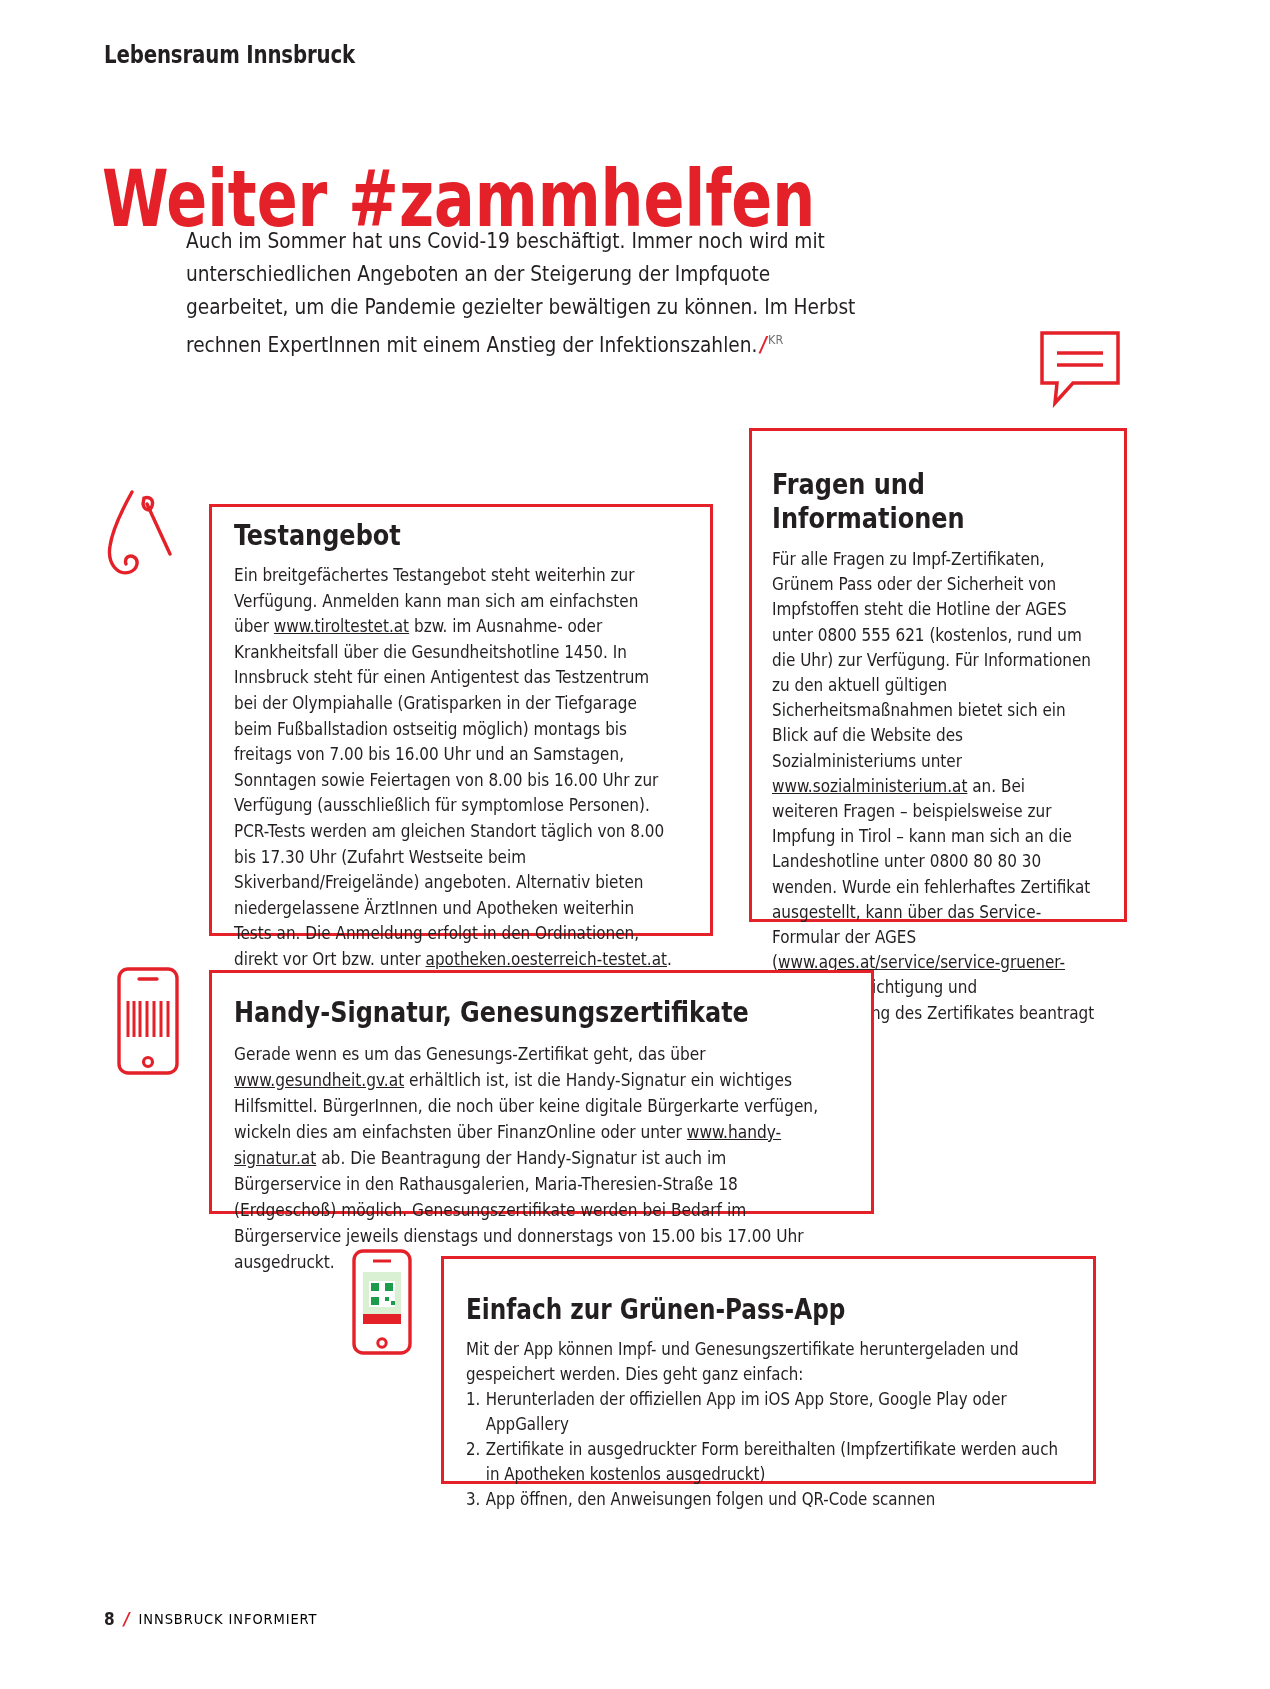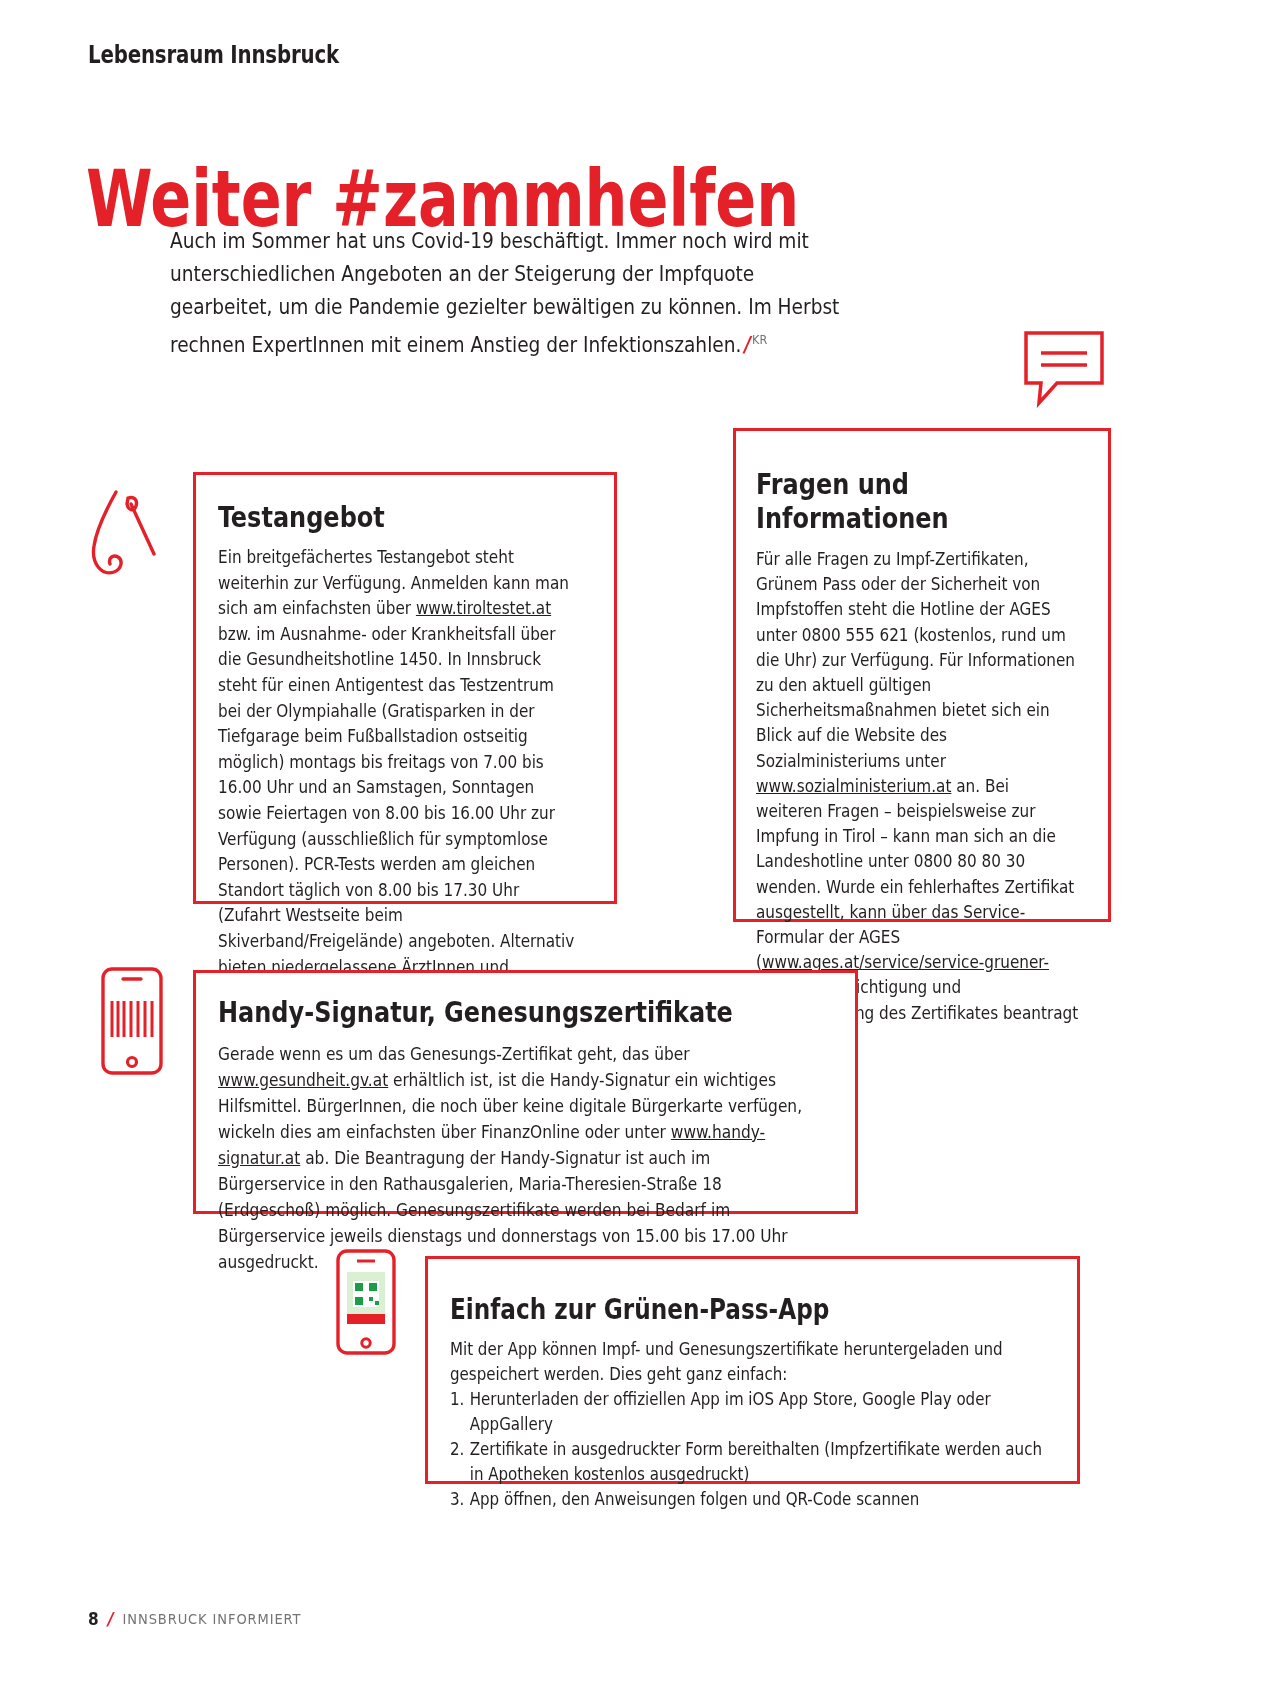--- a/index.html
+++ b/index.html
@@ -12,20 +12,21 @@
     height: 1689px;
     position: relative;
     font-family: "Liberation Sans", sans-serif;
     color: #231f20;
     overflow: hidden;
   }
 
   .page {
     position: absolute;
     inset: 0;
+    margin-left: 16px;
   }
 
   
   .kicker {
     position: absolute;
     left: 88px;
     top: 40px;
     font-size: 25px;
     font-weight: 700;
     letter-spacing: -0.2px;
@@ -107,24 +108,24 @@
   .box p {
     margin: 0;
     color: #231f20;
   }
 
   .u { text-decoration: underline; }
 
   
   #box-testangebot {
     left: 193px;
-    top: 472px;
-    width: 424px;
+    top: 504px;
+    width: 504px;
     height: 432px;
-    padding: 26px 26px 18px 22px;
+    padding: 12px 26px 18px 22px;
   }
   #box-testangebot h2 { font-size: 29px; line-height: 32px; margin-bottom: 12px; }
   #box-testangebot p  { font-size: 17.4px; line-height: 25.6px; transform: scaleX(0.975); transform-origin: left top; }
 
   
   #box-fragen {
     left: 733px;
     top: 428px;
     width: 378px;
     height: 494px;
@@ -195,21 +196,21 @@
   }
   .footer .slash {
     color: #e42128;
     font-weight: 700;
     font-style: italic;
     font-size: 18px;
   }
   .footer .imprint {
     font-size: 14.5px;
     letter-spacing: 0.9px;
-    color: #737373;
+    color: #000000;
     text-align: right;
   }
 </style>
 </head>
 <body>
 
 <div class="page">
 
   <div class="kicker">Lebensraum Innsbruck</div>
 

